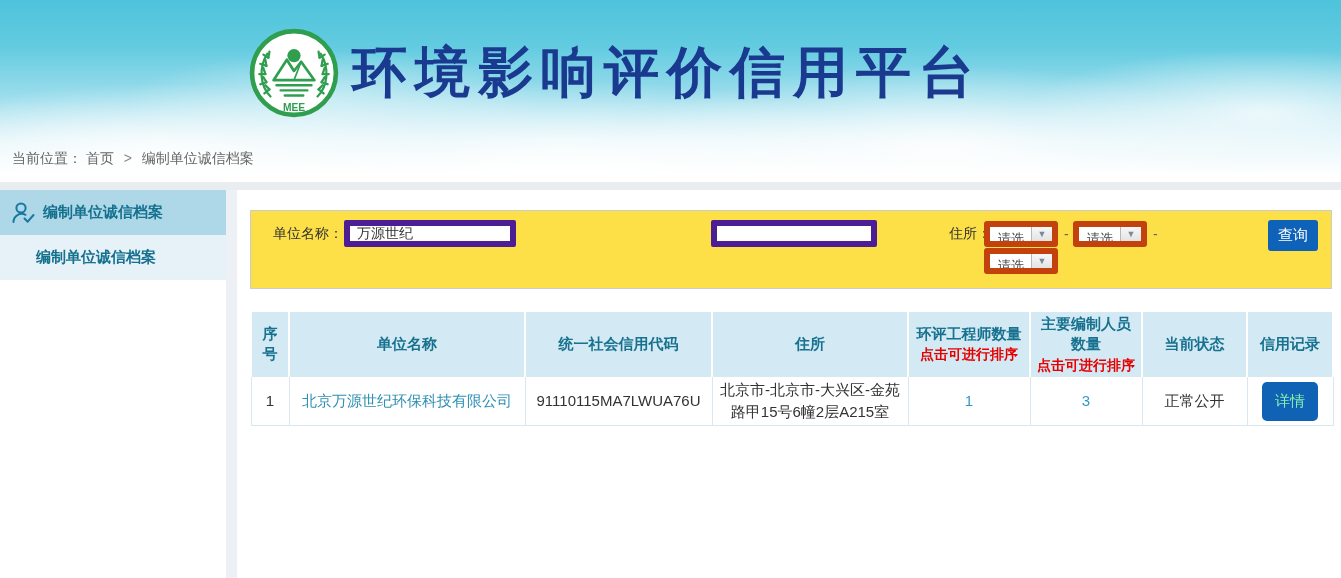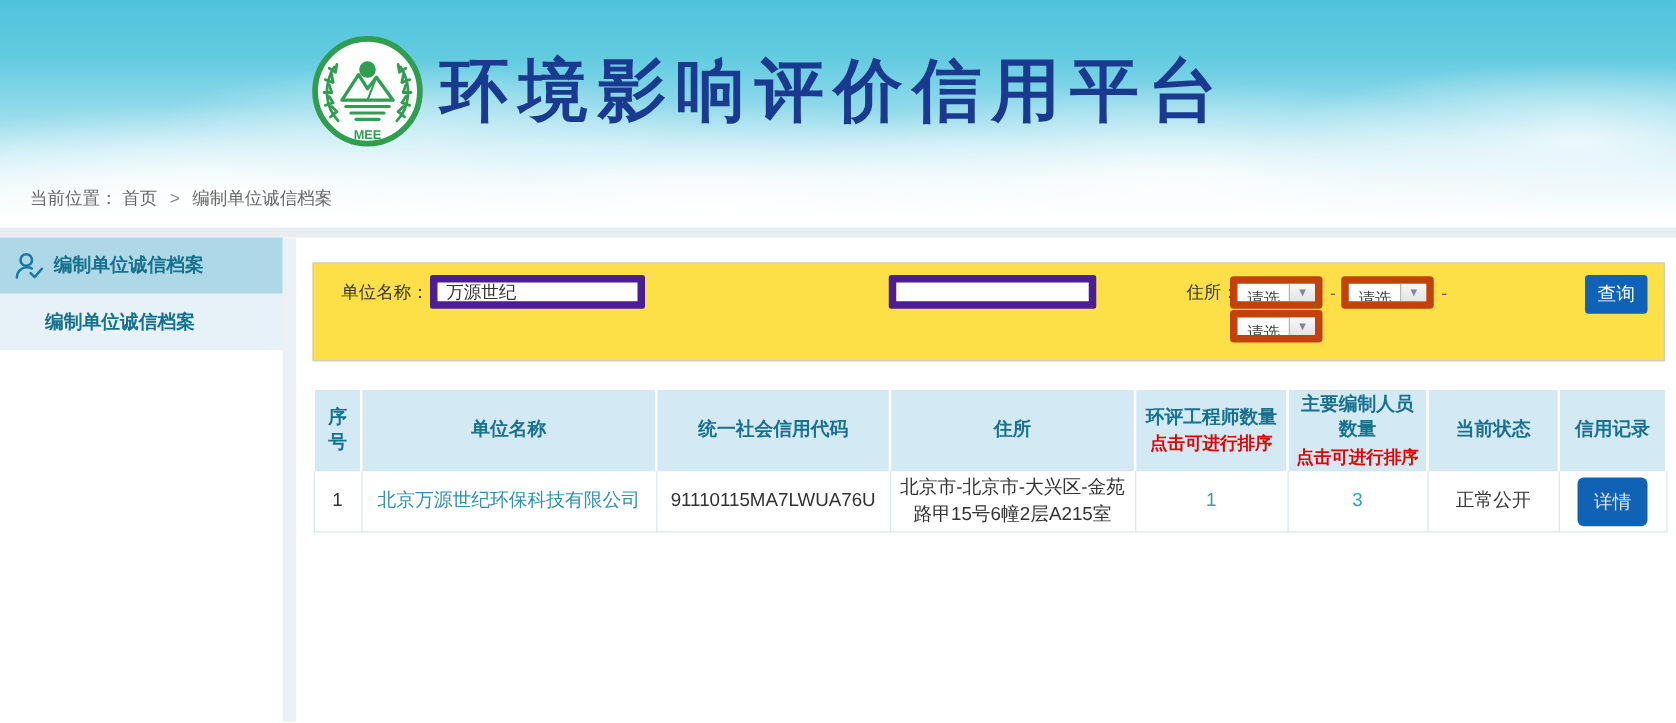--- a/index.html
+++ b/index.html
@@ -17,21 +17,21 @@
       radial-gradient(ellipse 300px 70px at 25% 55%, rgba(255,255,255,.45), rgba(255,255,255,0) 70%),
       linear-gradient(180deg,#4ec3dc 0%,#62cbe0 25%,#9fdeed 55%,#e2f4f9 78%,#ffffff 96%);
   }
   .logo { position:absolute; left:248px; top:27px; width:92px; height:92px; }
   .site-title {
     position:absolute; left:352px; top:36px;
     font-size:55px; font-weight:900; letter-spacing:8px; color:#1a3a8f;
     font-family:"Liberation Sans","DejaVu Sans",sans-serif;
     text-align:right;
   }
-  .breadcrumb { position:absolute; left:24px; top:150px; font-size:14px; color:#666; }
+  .breadcrumb { position:absolute; left:12px; top:150px; font-size:14px; color:#666; }
   .breadcrumb .crumb-link { color:#666; text-decoration:none; cursor:pointer; }
   .breadcrumb .sep { margin:0 6px; color:#888; }
 
   .gray-band { position:absolute; left:0; top:182px; width:1341px; height:8px; background:#e9edef; }
 
   
   .sidebar { position:absolute; left:0; top:190px; width:227px; }
   .side-item {
     height:45px; display:flex; align-items:center;
     color:#15718e; font-size:15px; font-weight:bold; cursor:pointer;
@@ -68,21 +68,21 @@
   .sort-hint { color:#e60000; font-size:14px; font-weight:bold; margin-top:1px; }
   table.grid td {
     height:45px; text-align:center; font-size:15px; color:#333;
     border:1px solid #d9e7ef; background:#fff; padding:2px 6px; line-height:1.45;
   }
   td.code-cell { font-size:16px; }
   td.addr-cell { font-size:14px; }
   a.name-link { color:#2e8fb3; text-decoration:none; cursor:pointer; }
   a.count-link { color:#3598c5; text-decoration:none; cursor:pointer; }
   .detail-btn {
-    background:#1062b5; color:#e5e5e5; border:none; border-radius:5px;
+    background:#1062b5; color:#86efac; border:none; border-radius:5px;
     padding:10px 13px; font-size:15px; cursor:pointer; font-family:inherit;
   }
 </style>
 </head>
 <body>
 
 <div class="page">
 
   <div class="banner">
     <svg class="logo" viewBox="0 0 90 90">

